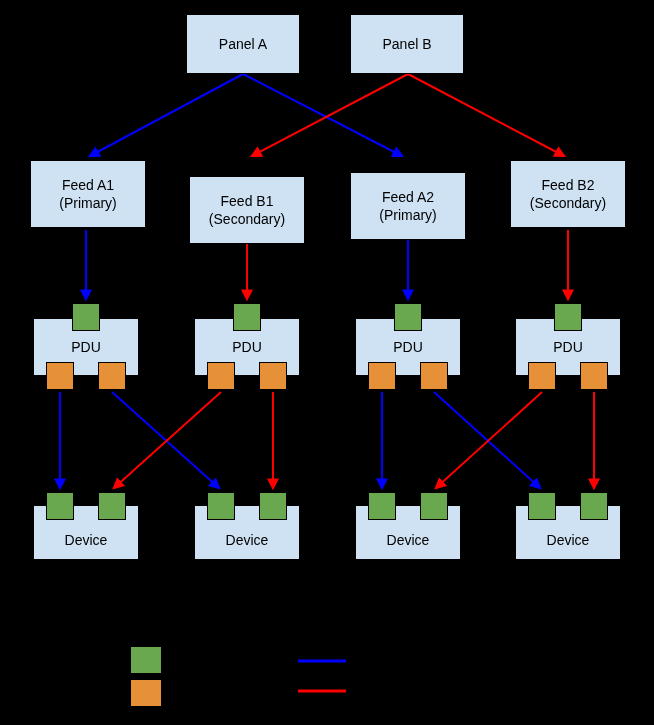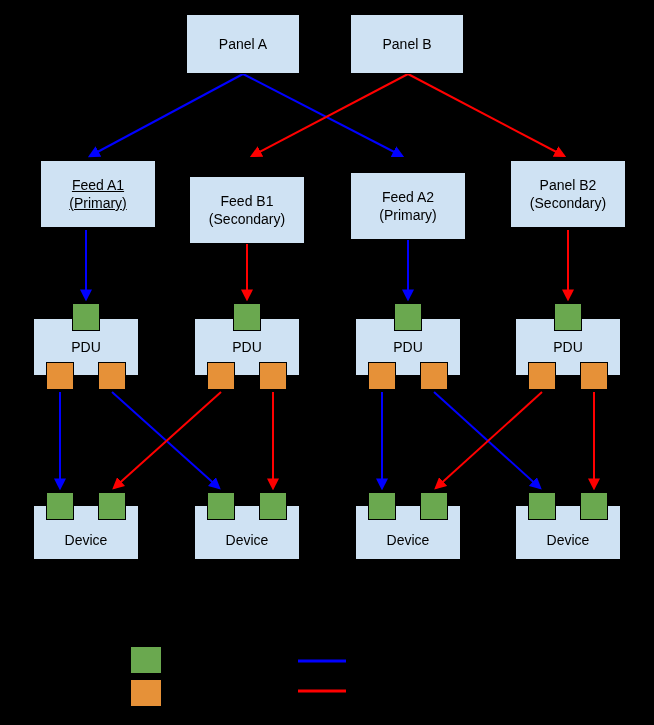--- a/index.html
+++ b/index.html
@@ -98,34 +98,34 @@
     <line x1="298" y1="691" x2="346" y2="691" stroke="#ff0000" stroke-width="3"></line>
   </svg>
 
   <div class="node" style="left:186px; top:14px; width:114px; height:60px;">
     <span>Panel A</span>
   </div>
   <div class="node" style="left:350px; top:14px; width:114px; height:60px;">
     <span>Panel B</span>
   </div>
 
-  <div class="node" style="left:40px; top:160px; width:116px; height:68px;text-decoration:underline;">
+  <div class="node" style="left:30px; top:160px; width:116px; height:68px;">
     <span>Feed A1</span>
     <span>(Primary)</span>
   </div>
   <div class="node" style="left:189px; top:176px; width:116px; height:68px;">
     <span>Feed B1</span>
     <span>(Secondary)</span>
   </div>
   <div class="node" style="left:350px; top:172px; width:116px; height:68px;">
     <span>Feed A2</span>
     <span>(Primary)</span>
   </div>
   <div class="node" style="left:510px; top:160px; width:116px; height:68px;">
-    <span>Panel B2</span>
+    <span>Feed B2</span>
     <span>(Secondary)</span>
   </div>
 
   <div class="node" style="left:33px; top:318px; width:106px; height:58px;">
     <span>PDU</span>
   </div>
   <div class="node" style="left:194px; top:318px; width:106px; height:58px;">
     <span>PDU</span>
   </div>
   <div class="node" style="left:355px; top:318px; width:106px; height:58px;">

